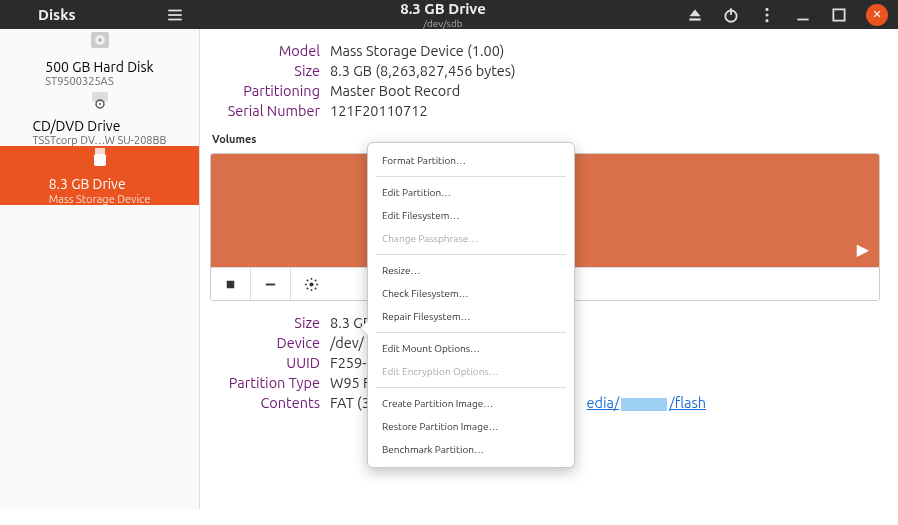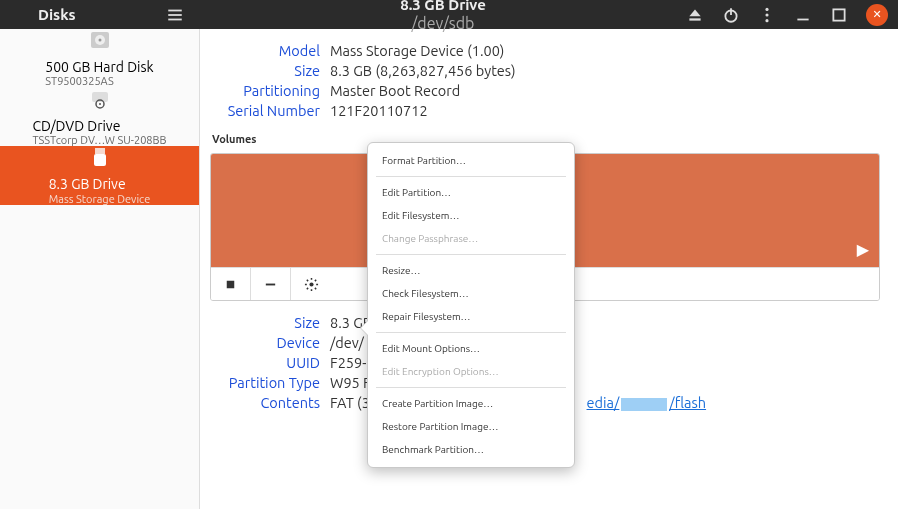--- a/index.html
+++ b/index.html
@@ -4,38 +4,38 @@
 <style>
 * { margin: 0; padding: 0; box-sizing: border-box; font-family: Ubuntu, "Segoe UI", sans-serif; }
 body { width: 898px; height: 525px; background: #fff; overflow: hidden; position: relative; }
 
 .titlebar { height: 29px; background: #2b2b2b; display: flex; align-items: center; color: #eee; }
 .tb-left { display: flex; align-items: center; width: 200px; padding: 0 8px; }
 .tb-title-left { font-weight: 600; font-size: 15px; margin-left: 30px; }
 .tb-hamburger { margin-left: auto; margin-right: 8px; cursor: pointer; }
 .tb-center { flex: 1; text-align: center; line-height: 1.2; }
 .tb-main { font-weight: 600; font-size: 15px; }
-.tb-sub { font-size: 16px; color: #aaa; }
+.tb-sub { font-size: 10px; color: #aaa; }
 .tb-right { display: flex; align-items: center; gap: 18px; padding-right: 10px; }
 .tb-icon { width: 18px; height: 18px; display: flex; align-items: center; justify-content: center; cursor: pointer; }
 .tb-close { width: 22px; height: 22px; border-radius: 50%; background: #e95420; color: #fff; display: flex; align-items: center; justify-content: center; font-size: 11px; cursor: pointer; }
 
 .content { display: flex; height: calc(100% - 45px); }
 .sidebar { width: 200px; background: #fafafa; border-right: 1px solid #ddd; }
 .sb-item { display: flex; align-items: center; padding: 0 8px; gap: 8px; cursor: pointer; flex-direction: column; }
 .sb-item.selected { background: #e95420; color: #fff; }
 .sb-icon { width: 22px; height: 22px; flex-shrink: 0; }
 .sb-text { line-height: 1.15; overflow: hidden; }
 .sb-name { font-size: 14px; white-space: nowrap; overflow: hidden; text-overflow: ellipsis; }
 .sb-sub { font-size: 11px; color: #666; white-space: nowrap; overflow: hidden; text-overflow: ellipsis; }
 .sb-item.selected .sb-sub { color: #f5d9ce; }
 
 .main { flex: 1; padding: 10px 18px 18px 10px; color: #333; }
 .kv { display: flex; margin: 3px 0; font-size: 14.5px; }
-.kv-label { width: 110px; text-align: right; color: #1d4ed8; margin-right: 10px; }
+.kv-label { width: 110px; text-align: right; color: #701a75; margin-right: 10px; }
 .kv-value { color: #333; }
 .kv-value a { color: #1a6ed8; text-decoration: underline; }
 
 .section-title { font-weight: 700; font-size: 11px; margin: 14px 0 8px 2px; }
 
 .volume-box { border: 1px solid #ccc; border-radius: 3px; overflow: hidden; }
 .volume-vis { height: 113px; background: #d9704a; position: relative; }
 .volume-play { position: absolute; right: 10px; bottom: 8px; color: #fff; font-size: 16px; }
 .volume-bar { height: 33px; background: #fff; border-top: 1px solid #ddd; display: flex; align-items: center; }
 .vb-btn { width: 40px; height: 33px; display: flex; align-items: center; justify-content: center; border-right: 1px solid #ddd; cursor: pointer; color: #333; }

